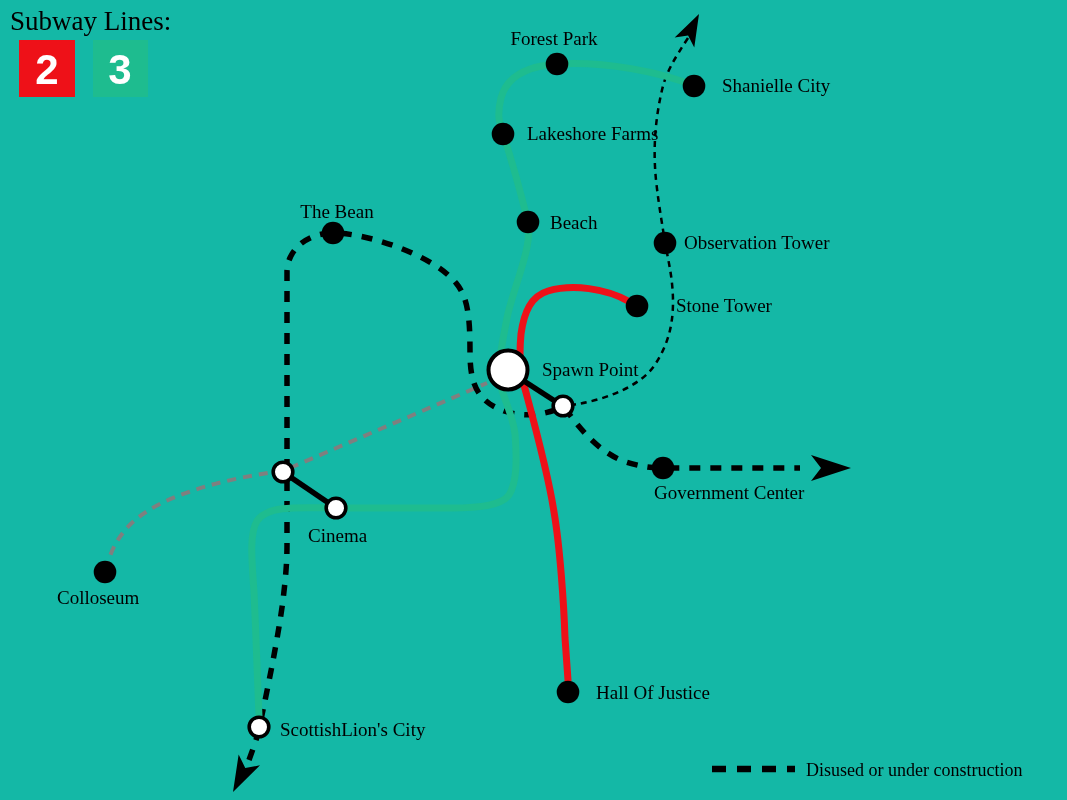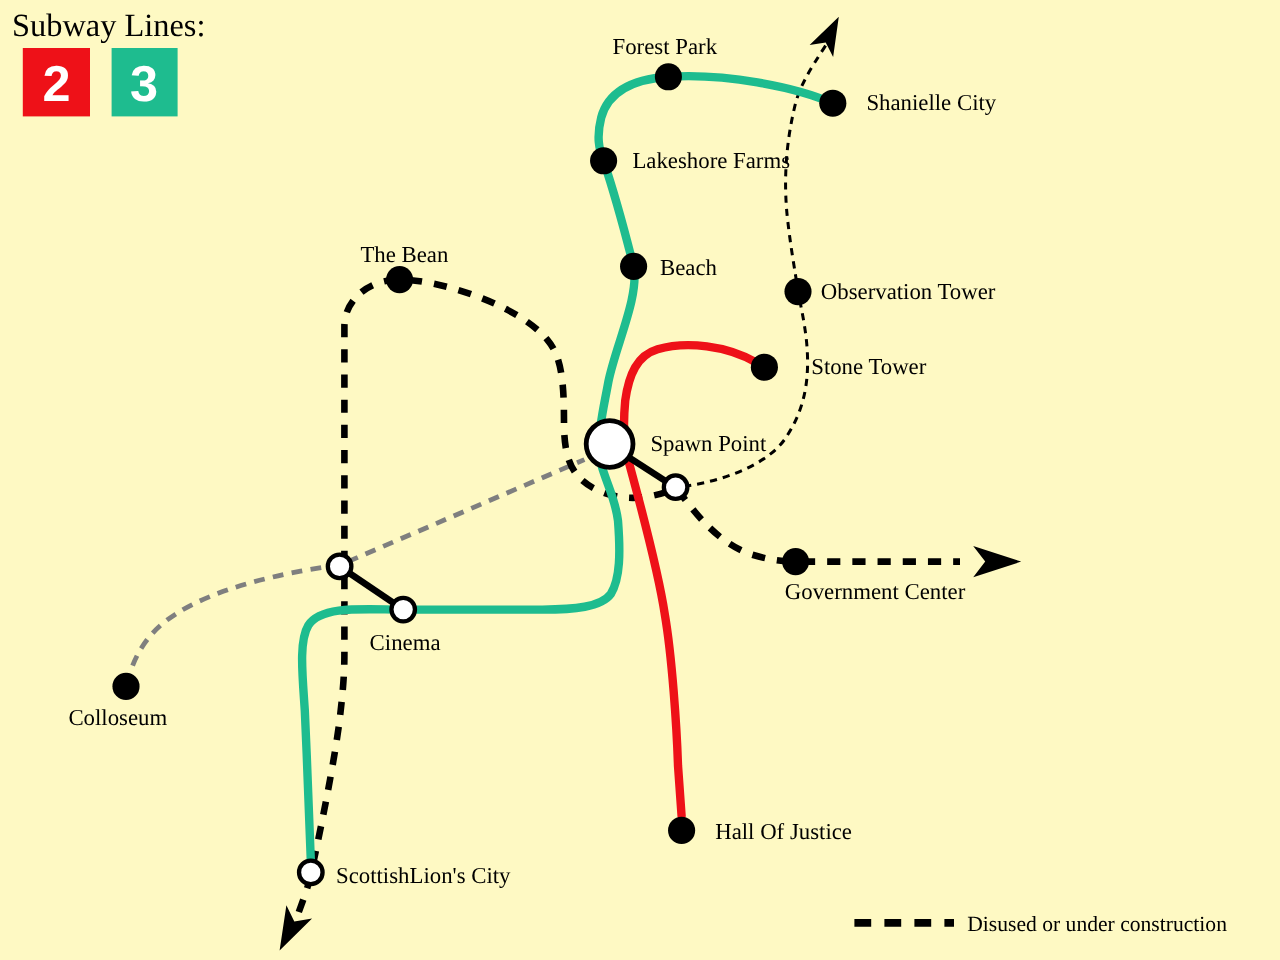--- a/index.html
+++ b/index.html
@@ -1,16 +1,16 @@
 <!DOCTYPE html>
 <html><head>
 <meta charset="utf-8">
 <style>
   html,body{margin:0;padding:0;background:#ffffff;}
-  .stage{position:relative;width:1067px;height:800px;background:#fef9c3;overflow:hidden;
+  .stage{position:relative;width:1067px;height:800px;background:#14b8a6;overflow:hidden;
          font-family:"Liberation Serif", serif;}
   svg{display:block;}
   text{font-family:"Liberation Serif", serif;fill:#000;}
   .station-label{font-size:19px;}
   .title-text{font-size:27px;}
   .legend-num{font-family:"Liberation Sans", sans-serif;font-weight:bold;font-size:42px;fill:#ffffff;}
   .legend-note{font-size:18px;}
 </style>
 </head>
 <body>

